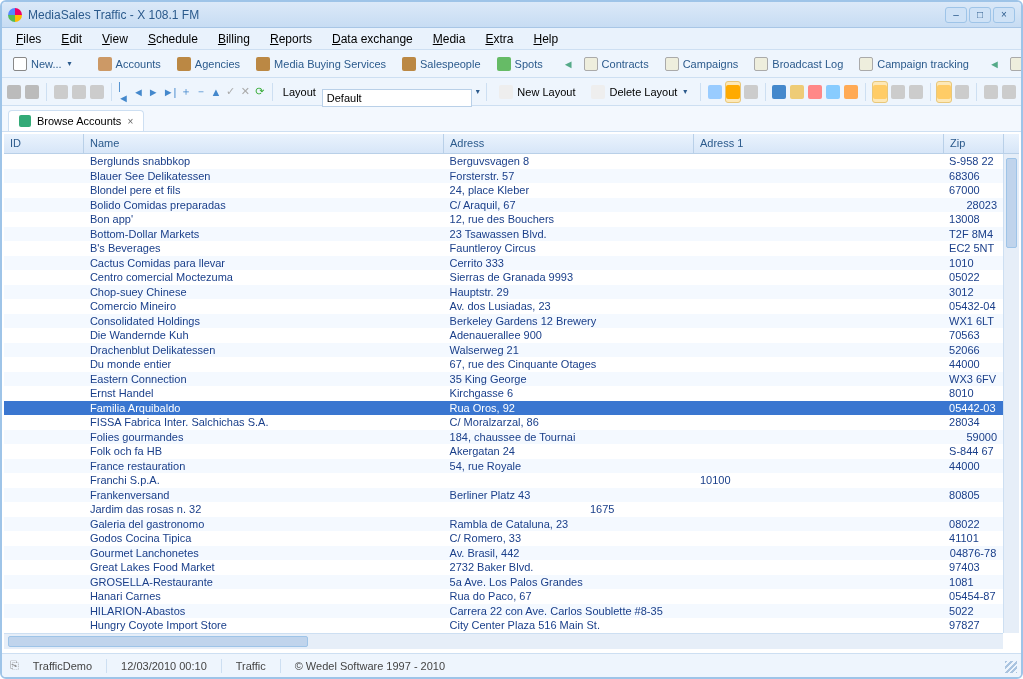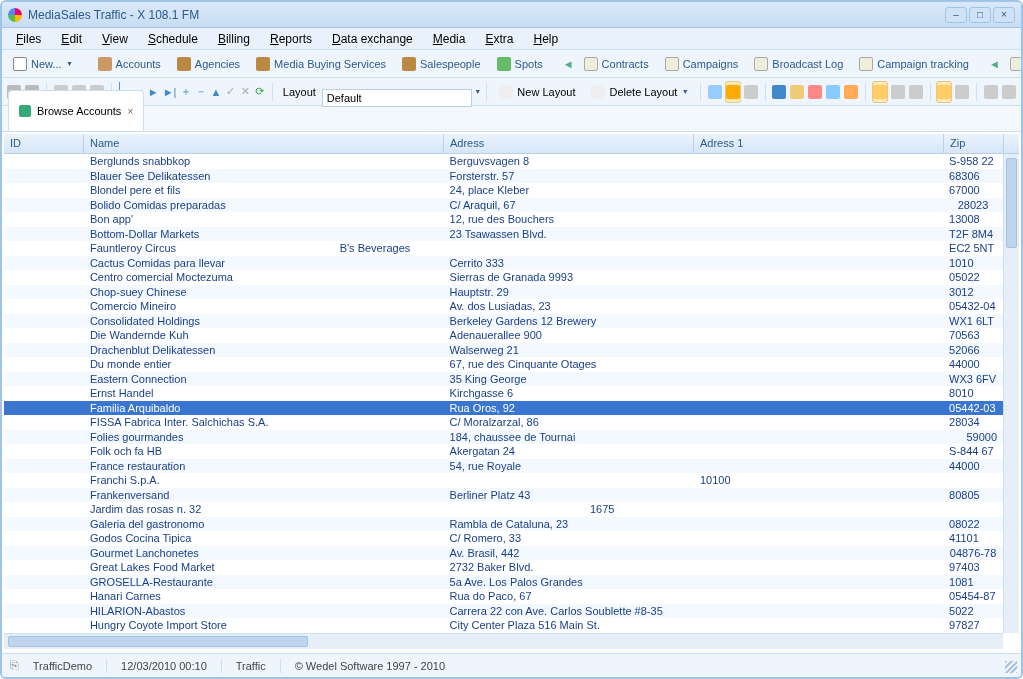--- a/index.html
+++ b/index.html
@@ -14,21 +14,21 @@
   .toolbar { height:28px; background:#eef5fd; border-bottom:1px solid #cddff2; display:flex; align-items:center; padding:0 4px; gap:2px; font-size:11px; color:#2b5a8c; overflow:hidden; }
   .tbtn { display:flex; align-items:center; gap:4px; padding:2px 6px; border:1px solid transparent; border-radius:3px; cursor:pointer; white-space:nowrap; }
   .ticon { width:14px; height:14px; border-radius:2px; }
   .sep { width:1px; height:18px; background:#cddff2; margin:0 4px; }
   .dropdown-arrow { font-size:8px; color:#2b5a8c; margin-left:2px; }
   .layout-row { height:28px; background:#eef5fd; border-bottom:1px solid #cddff2; display:flex; align-items:center; padding:0 4px; gap:2px; font-size:11px; }
   .layout-input { width:150px; height:18px; border:1px solid #b9d0e8; background:#fff; padding:0 4px; font-size:11px;margin-top:12px; }
   .iconbtn { width:22px; height:22px; border:1px solid transparent; border-radius:3px; display:flex; align-items:center; justify-content:center; cursor:pointer; }
   .iconbtn.active { background:#fde8b7; border-color:#e8c77a; }
   .tabstrip { height:26px; background:#f3f8fe; border-bottom:1px solid #cddff2; display:flex; align-items:flex-end; padding:0 6px; }
-  .tab { display:flex; align-items:center; gap:6px; padding:14px 10px; background:#fff; border:1px solid #cddff2; border-bottom:none; border-radius:4px 4px 0 0; font-size:11px; color:#000; }
+  .tab { display:flex; align-items:center; gap:6px; padding:4px 10px; background:#fff; border:1px solid #cddff2; border-bottom:none; border-radius:4px 4px 0 0; font-size:11px; color:#000; }
   .tab .tabicon { width:12px; height:12px; background:#3a7; border-radius:2px; }
   .tab .close { font-size:10px; color:#666; cursor:pointer; }
   .grid-area { position:absolute; top:132px; bottom:28px; left:2px; right:2px; display:flex; }
   .grid { flex:1; overflow:hidden; position:relative; }
   .grid-header { display:flex; height:20px; background:linear-gradient(#eaf3fd,#d7e6f8); font-size:11px; color:#2b5a8c; border-bottom:1px solid #b9d0e8; }
   .gh { border-right:1px solid #b9d0e8; padding:3px 6px; text-align:left; }
   .grid-body { position:absolute; top:20px; bottom:16px; left:0; right:16px; overflow:hidden; }
   .row { display:flex; height:14.5px; font-size:11px; color:#1a3f8a; cursor:pointer; }
   .row:nth-child(even){ background:#f4f9ff; }
   .row.selected { background:#3a76d0; color:#fff; }
@@ -279,40 +279,40 @@
           <div class="cell col-name">Blondel pere et fils</div>
           <div class="cell col-adr">24, place Kleber</div>
           <div class="cell col-adr1"></div>
           <div class="cell col-zip" style="text-align:left">67000</div>
         </div>
         <div class="row">
           <div class="cell col-id"></div>
           <div class="cell col-name">Bolido Comidas preparadas</div>
           <div class="cell col-adr">C/ Araquil, 67</div>
           <div class="cell col-adr1"></div>
-          <div class="cell col-zip" style="text-align:center">28023</div>
+          <div class="cell col-zip" style="text-align:right">28023</div>
         </div>
         <div class="row">
           <div class="cell col-id"></div>
           <div class="cell col-name">Bon app'</div>
           <div class="cell col-adr">12, rue des Bouchers</div>
           <div class="cell col-adr1"></div>
           <div class="cell col-zip" style="text-align:left">13008</div>
         </div>
         <div class="row">
           <div class="cell col-id"></div>
           <div class="cell col-name">Bottom-Dollar Markets</div>
           <div class="cell col-adr">23 Tsawassen Blvd.</div>
           <div class="cell col-adr1"></div>
           <div class="cell col-zip" style="text-align:left">T2F 8M4</div>
         </div>
         <div class="row">
           <div class="cell col-id"></div>
+          <div class="cell col-name">B's Beverages</div>
           <div class="cell col-adr">Fauntleroy Circus</div>
-          <div class="cell col-name">B's Beverages</div>
           <div class="cell col-adr1"></div>
           <div class="cell col-zip" style="text-align:left">EC2 5NT</div>
         </div>
         <div class="row">
           <div class="cell col-id"></div>
           <div class="cell col-name">Cactus Comidas para llevar</div>
           <div class="cell col-adr">Cerrito 333</div>
           <div class="cell col-adr1"></div>
           <div class="cell col-zip" style="text-align:left">1010</div>
         </div>

